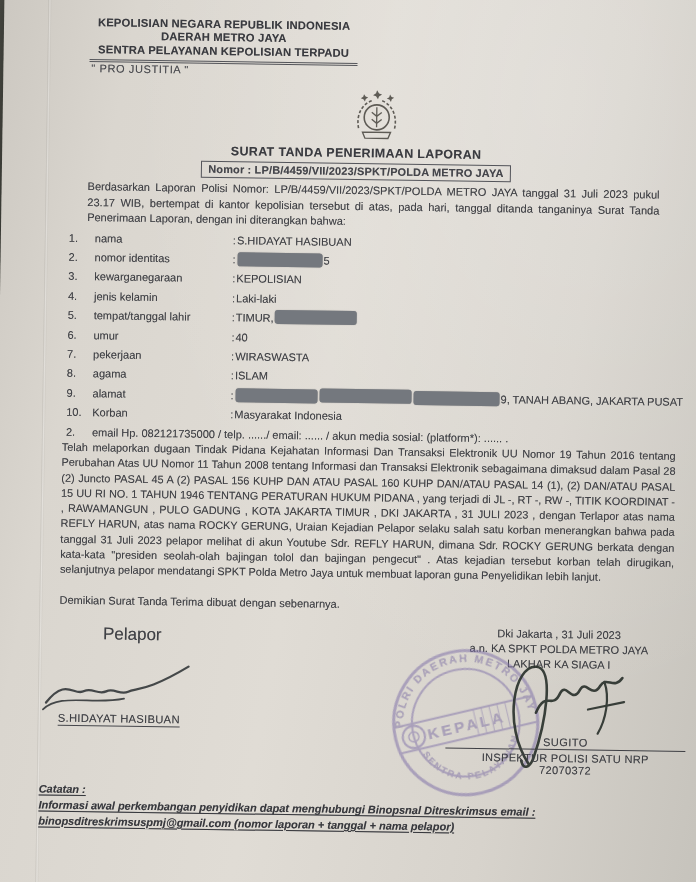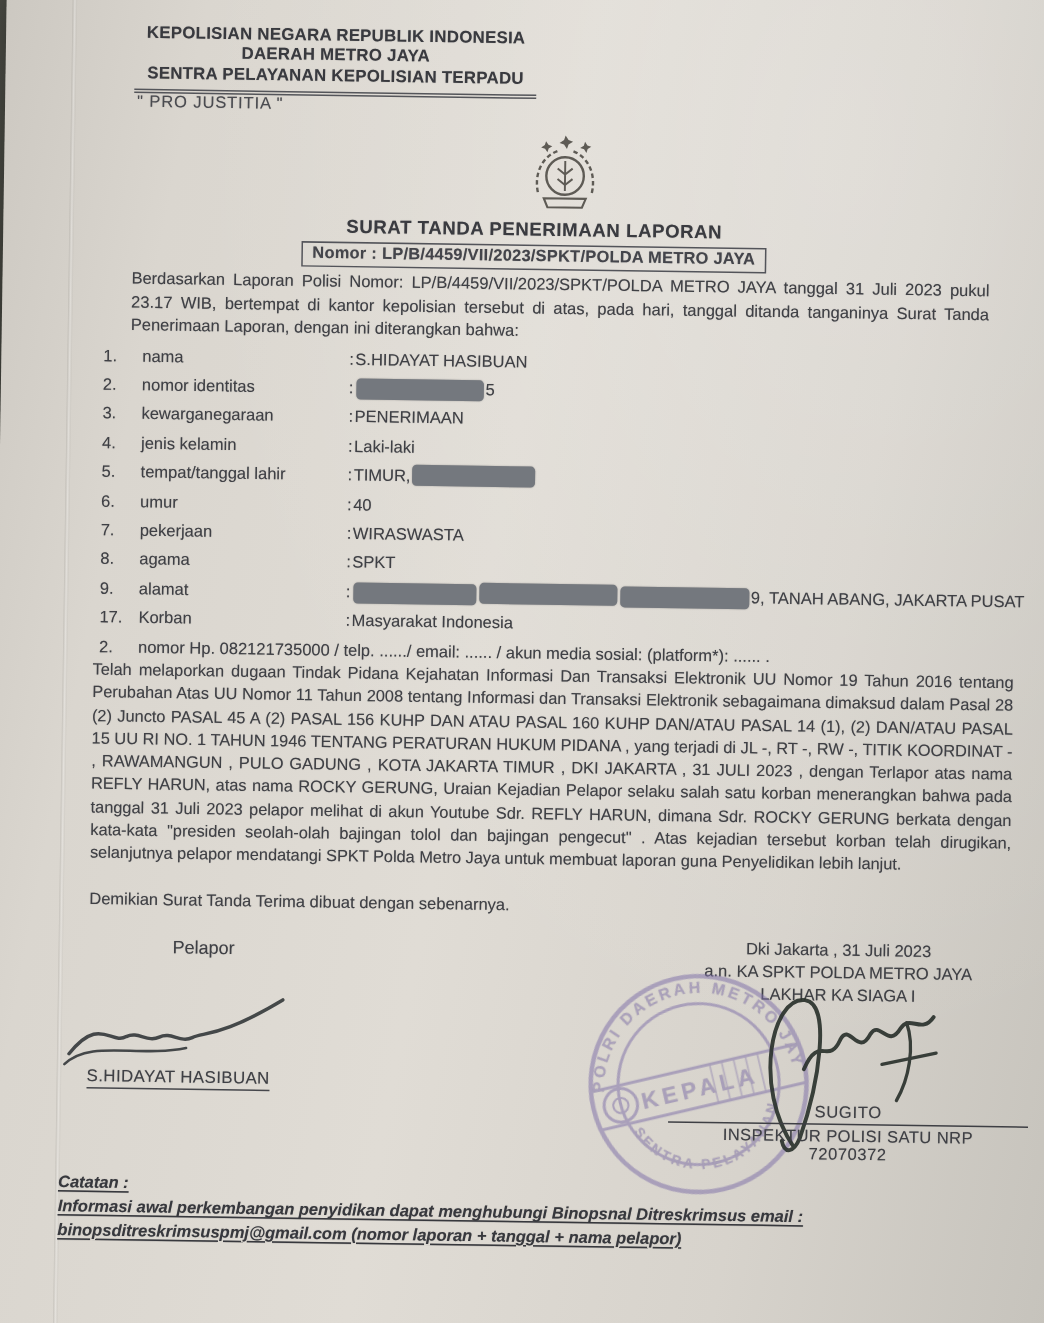--- a/index.html
+++ b/index.html
@@ -48,21 +48,21 @@
   .fcolon{margin-right:1px;}
   .ffull{white-space:normal;display:inline;}
   .redact{display:inline-block;height:14px;background:var(--redaction,#74787e);
     border-radius:3px;margin:0 1px;vertical-align:middle;flex:none;box-shadow:0 0 1px rgba(40,40,45,.4);}
   .frow .redact:nth-child(3){transform:translateY(-1px);}
 
   .para2{position:absolute;top:444px;left:62px;width:614px;
     font-size:10.9px;line-height:15.3px;text-align:justify;}
   .closing{position:absolute;top:598px;left:62px;font-size:11px;}
 
-  .pelapor-label{position:absolute;top:628px;left:106px;font-size:12px;margin-left:12px;}
+  .pelapor-label{position:absolute;top:628px;left:106px;font-size:17px;}
   .pelapor-name{position:absolute;top:716px;left:62px;font-size:11.2px;letter-spacing:.3px;
     border-bottom:1.6px solid #46474c;padding-bottom:1px;}
 
   .right-head{position:absolute;top:624px;left:436px;width:252px;text-align:center;
     font-size:11px;line-height:15.2px;}
   .official-block{position:absolute;top:733px;left:450px;width:240px;text-align:center;font-size:11px;}
   .official-name{letter-spacing:.5px;margin-bottom:1px;}
   .official-rank{border-top:1.7px solid #3e3f44;padding-top:2px;letter-spacing:.3px;}
   .official-nrp{letter-spacing:.4px;}
 
@@ -124,21 +124,21 @@
             <span class="fcolon">:</span>
             <span class="redact" style="width: 85px;"></span>
             <span>5</span>
           </span>
         </div>
         <div class="frow">
           <span class="fno">3.</span>
           <span class="flabel">kewarganegaraan</span>
           <span class="fval">
             <span class="fcolon">:</span>
-            <span>PENERIMAAN</span>
+            <span>KEPOLISIAN</span>
           </span>
         </div>
         <div class="frow">
           <span class="fno">4.</span>
           <span class="flabel">jenis kelamin</span>
           <span class="fval">
             <span class="fcolon">:</span>
             <span>Laki-laki</span>
           </span>
         </div>
@@ -165,45 +165,45 @@
           <span class="fval">
             <span class="fcolon">:</span>
             <span>WIRASWASTA</span>
           </span>
         </div>
         <div class="frow">
           <span class="fno">8.</span>
           <span class="flabel">agama</span>
           <span class="fval">
             <span class="fcolon">:</span>
-            <span>SPKT</span>
+            <span>ISLAM</span>
           </span>
         </div>
         <div class="frow">
           <span class="fno">9.</span>
           <span class="flabel">alamat</span>
           <span class="fval">
             <span class="fcolon">:</span>
             <span class="redact" style="width: 82px;"></span>
             <span class="redact" style="width: 92px;"></span>
             <span class="redact" style="width: 86px;"></span>
             <span>9, TANAH ABANG, JAKARTA PUSAT</span>
           </span>
         </div>
         <div class="frow">
-          <span class="fno">17.</span>
+          <span class="fno">10.</span>
           <span class="flabel">Korban</span>
           <span class="fval">
             <span class="fcolon">:</span>
             <span>Masyarakat Indonesia</span>
           </span>
         </div>
         <div class="frow">
           <span class="fno">2.</span>
-          <span class="fval ffull"><span>nomor </span><span style="">Hp.</span><span> 082121735000 / telp. ....../ email: ...... / akun media sosial: (platform*): ...... .</span></span>
+          <span class="fval ffull"><span>email </span><span style="">Hp.</span><span> 082121735000 / telp. ....../ email: ...... / akun media sosial: (platform*): ...... .</span></span>
         </div>
       </div>
 
     <div class="para2">Telah melaporkan dugaan Tindak Pidana Kejahatan Informasi Dan Transaksi Elektronik UU Nomor 19 Tahun 2016 tentang Perubahan Atas UU Nomor 11 Tahun 2008 tentang Informasi dan Transaksi Elektronik sebagaimana dimaksud dalam Pasal 28 (2) Juncto PASAL 45 A (2) PASAL 156 KUHP DAN ATAU PASAL 160 KUHP DAN/ATAU PASAL 14 (1), (2) DAN/ATAU PASAL 15 UU RI NO. 1 TAHUN 1946 TENTANG PERATURAN HUKUM PIDANA , yang terjadi di JL -, RT -, RW -, TITIK KOORDINAT - , RAWAMANGUN , PULO GADUNG , KOTA JAKARTA TIMUR , DKI JAKARTA , 31 JULI 2023 , dengan Terlapor atas nama REFLY HARUN, atas nama ROCKY GERUNG, Uraian Kejadian Pelapor selaku salah satu korban menerangkan bahwa pada tanggal 31 Juli 2023 pelapor melihat di akun Youtube Sdr. REFLY HARUN, dimana Sdr. ROCKY GERUNG berkata dengan kata-kata "presiden seolah-olah bajingan tolol dan bajingan pengecut" . Atas kejadian tersebut korban telah dirugikan, selanjutnya pelapor mendatangi SPKT Polda Metro Jaya untuk membuat laporan guna Penyelidikan lebih lanjut.</div>
     <div class="closing">Demikian Surat Tanda Terima dibuat dengan sebenarnya.</div>
 
     <div class="pelapor-label">Pelapor</div>
 
     <svg class="sig-left" width="160" height="62" viewBox="0 0 160 62">
       <g fill="none" stroke="#34383a" stroke-width="2.3" stroke-linecap="round" opacity=".9">

